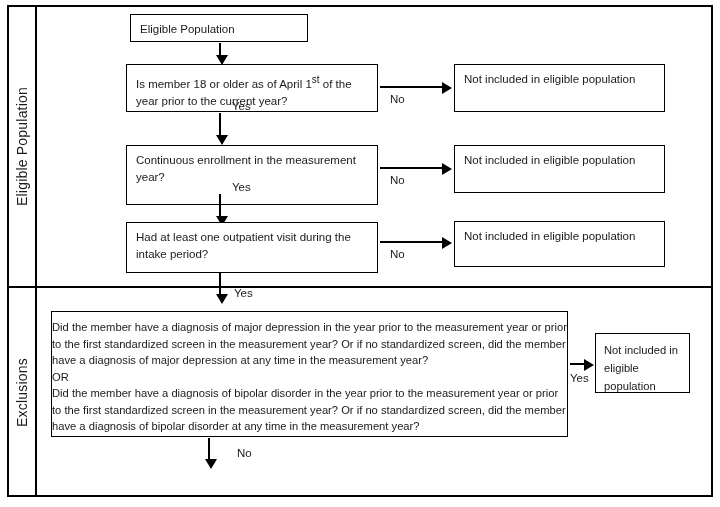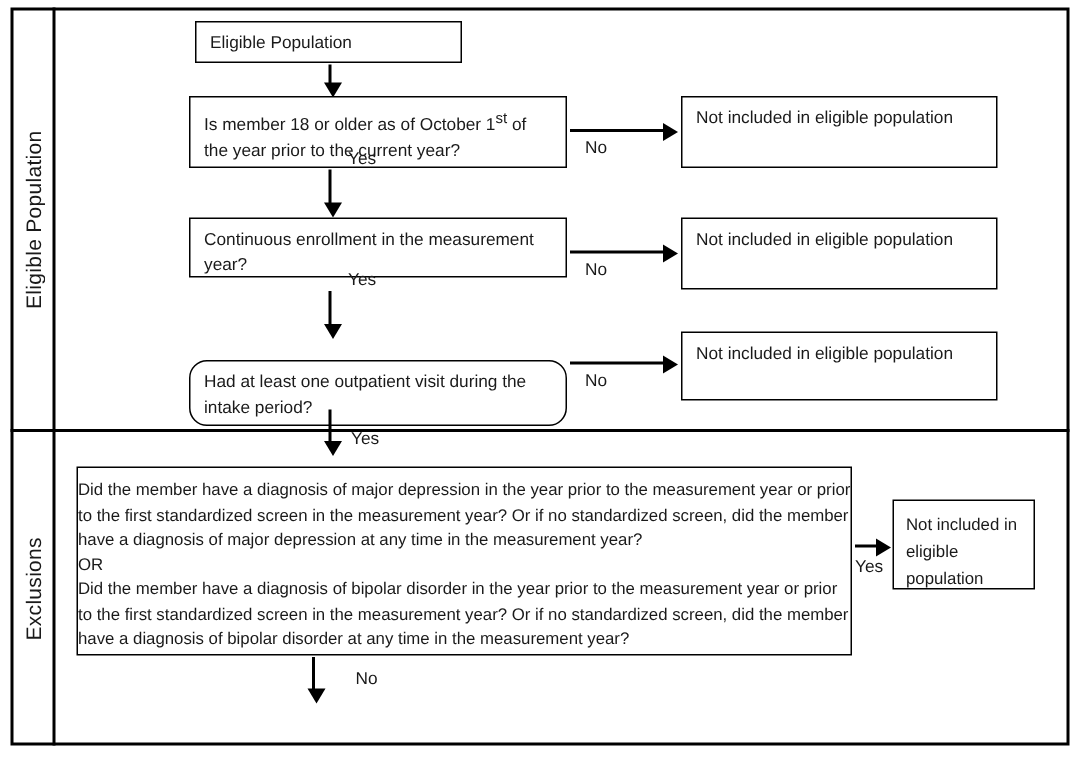--- a/index.html
+++ b/index.html
@@ -82,22 +82,22 @@
     background: #ffffff;
     box-sizing: border-box;
     font-size: 11.5px;
     line-height: 17px;
     padding: 6px 9px;
     color: #1a1a1a;
   }
 
   #node-eligible-population { left: 130px; top: 14px;  width: 178px; height: 28px; }
   #node-q-age             { left: 126px; top: 64px;  width: 252px; height: 48px; }
-  #node-q-enrollment      { left: 126px; top: 145px; width: 252px; height: 40px; }
-  #node-q-outpatient      { left: 126px; top: 240px; width: 252px; height: 44px; border-radius: 12px; }
+  #node-q-enrollment      { left: 126px; top: 145px; width: 252px; height: 60px; }
+  #node-q-outpatient      { left: 126px; top: 222px; width: 252px; height: 51px; }
 
   #node-not-included-1    { left: 454px; top: 64px;  width: 211px; height: 48px; }
   #node-not-included-2    { left: 454px; top: 145px; width: 211px; height: 48px; }
   #node-not-included-3    { left: 454px; top: 221px; width: 211px; height: 46px; }
 
   #node-exclusions-criteria {
     left: 51px; top: 311px; width: 517px; height: 126px;
     padding: 7px 0;
     line-height: 16.5px;
     font-size: 11.2px;
@@ -184,21 +184,21 @@
   <div class="lane-divider-h"></div>
 
   <div class="lane-label" id="lane-label-eligible">Eligible Population</div>
   <div class="lane-label" id="lane-label-exclusions">Exclusions</div>
 
   <div class="node" id="node-eligible-population">Eligible Population</div>
 
   <div class="arrow-v" id="arrow-pop-to-age"></div>
 
   <div class="node" id="node-q-age">
-    <span>Is member 18 or older as of October 1</span><sup>st</sup><span> of the year prior to the current year?</span>
+    <span>Is member 18 or older as of April 1</span><sup>st</sup><span> of the year prior to the current year?</span>
   </div>
 
   <div class="arrow-h" id="arrow-age-no"></div>
   <div class="edge-label" id="label-no-1">No</div>
   <div class="node" id="node-not-included-1">Not included in eligible population</div>
 
   <div class="arrow-v" id="arrow-age-to-enroll"></div>
   <div class="edge-label" id="label-yes-1">Yes</div>
 
   <div class="node" id="node-q-enrollment">Continuous enrollment in the measurement year?</div>

